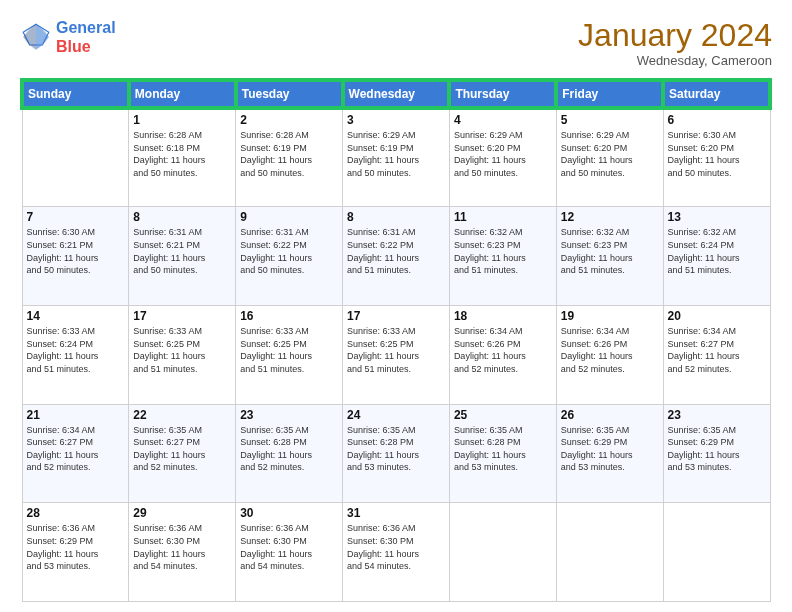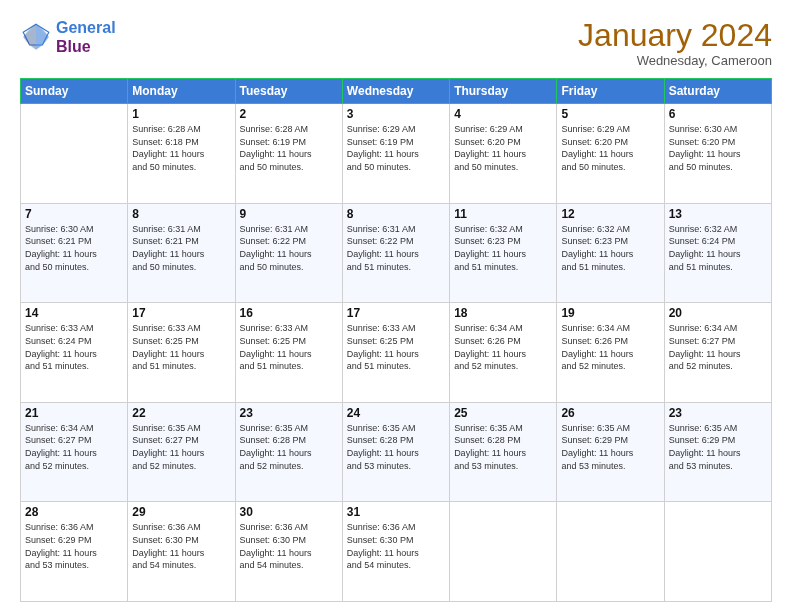--- a/index.html
+++ b/index.html
@@ -60,21 +60,21 @@
       width: 100%;
       table-layout: fixed;
     }
     .calendar th {
       background: #3a7bd5;
       color: #fff;
       font-size: 12px;
       font-weight: bold;
       padding: 5px 4px;
       text-align: left;
-      border: 1px solid #22c55e;
+      border: 4px solid #22c55e;
     }
     .calendar td {
       border: 1px solid #d0d0d0;
       vertical-align: top;
       padding: 3px 4px;
       font-size: 9.5px;
       color: #333;
       height: 80px;
     }
     .calendar tr:nth-child(even) td {
@@ -106,21 +106,21 @@
   <div class="header">
     <div class="logo">
       <svg class="logo-icon" viewBox="0 0 40 40">
         <polygon points="20,4 36,20 20,36 4,20" fill="#3a7bd5" opacity="0.15"></polygon>
         <polygon points="20,4 36,14 28,30 12,30 4,14" fill="none" stroke="#3a7bd5" stroke-width="1.5"></polygon>
         <path d="M20 4 Q30 10 36 20 Q30 30 20 36" fill="#3a7bd5" opacity="0.5"></path>
         <path d="M20 4 Q10 10 4 20 Q10 30 20 36" fill="#1a3a6e" opacity="0.3"></path>
       </svg>
       <div class="logo-text">
         <div><span>General</span></div>
-        <div><span style="color:#701a75">Blue</span></div>
+        <div><span style="color:#ef4444">Blue</span></div>
       </div>
     </div>
     <div class="title-block">
       <div class="month-title">January 2024</div>
       <div class="location">Wednesday, Cameroon</div>
     </div>
   </div>
 
   <table class="calendar">
     <thead>

